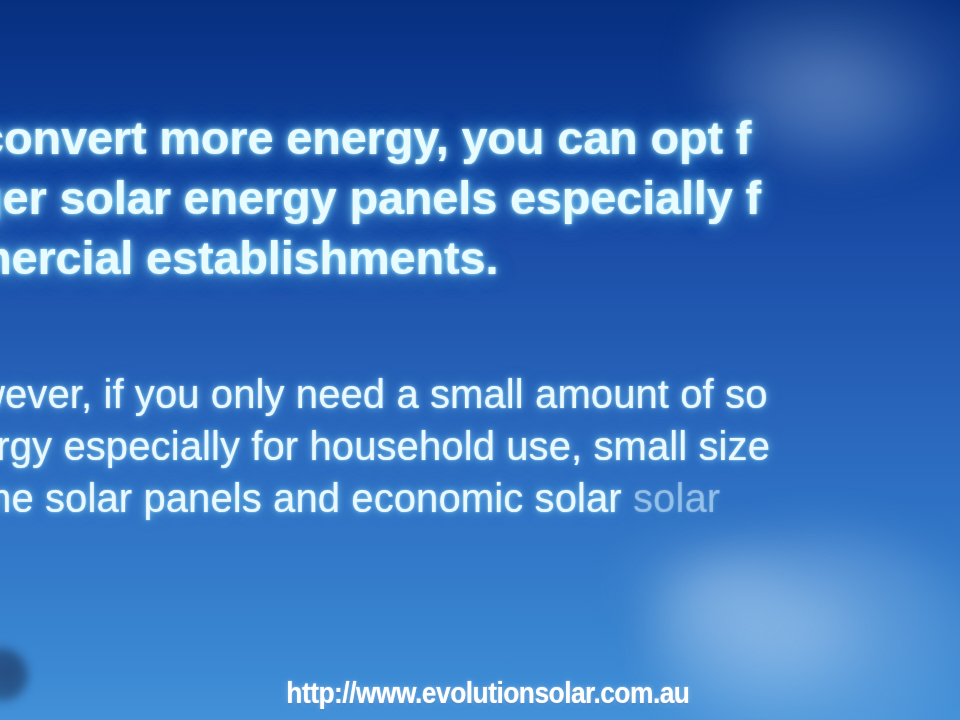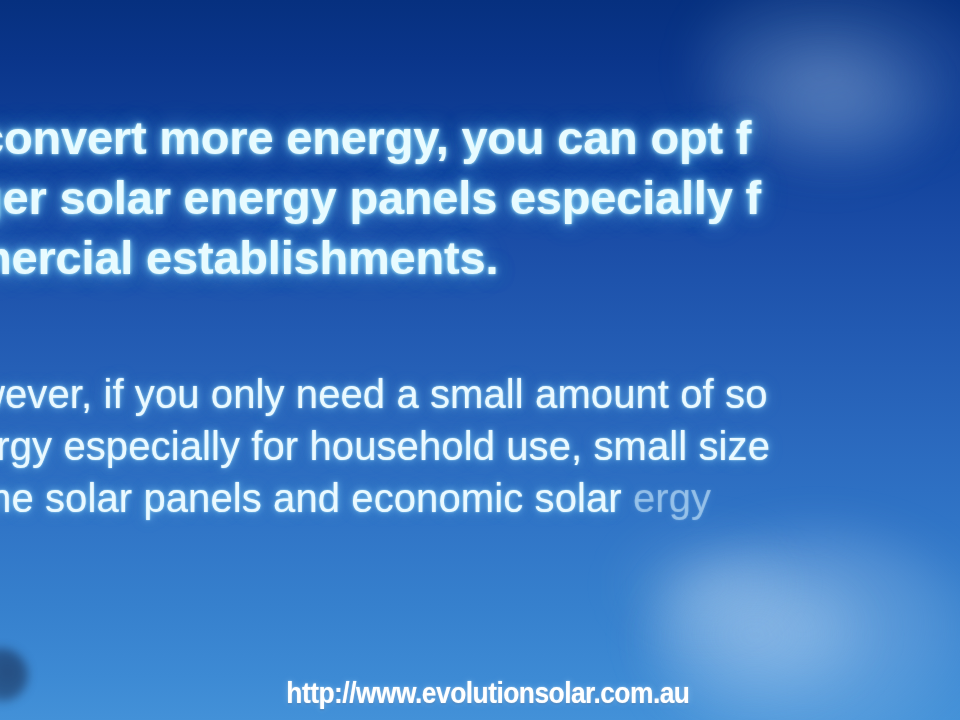--- a/index.html
+++ b/index.html
@@ -198,19 +198,19 @@
 
     <div class="headline-block">
       <div class="headline-line l1">convert more energy, you can opt f</div>
       <div class="headline-line l2">ger solar energy panels especially f</div>
       <div class="headline-line l3">mercial establishments.</div>
     </div>
 
     <div class="body-block">
       <div class="body-line b1">wever, if you only need a small amount of so</div>
       <div class="body-line b2">ergy especially for household use, small size</div>
-      <div class="body-line b3"><span>me solar panels and economic solar </span><span class="fading-word">ergy</span></div>
+      <div class="body-line b3"><span>me solar panels and economic solar </span><span class="fading-word">solar</span></div>
     </div>
 
     <div id="site-url">http://www.evolutionsolar.com.au</div>
 
   </div>
 </div>
 
 </body></html>

